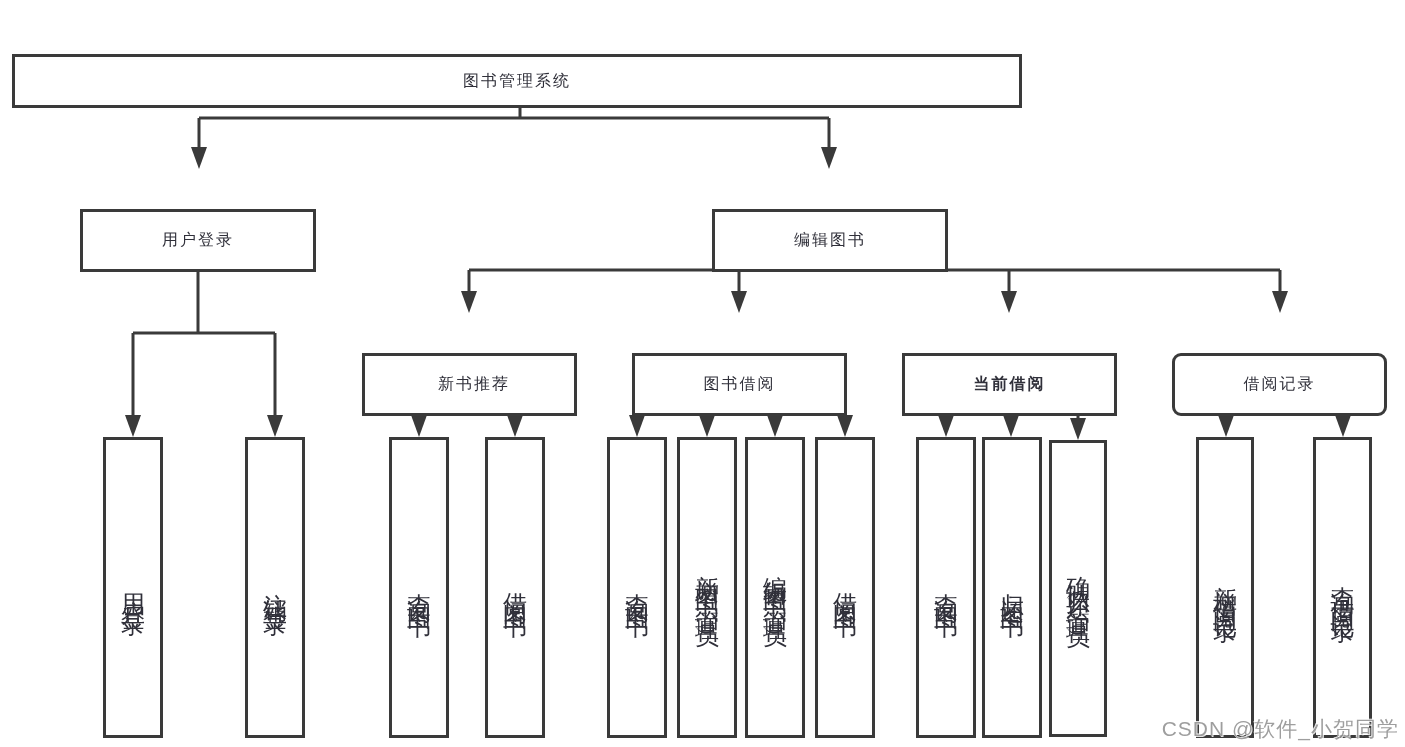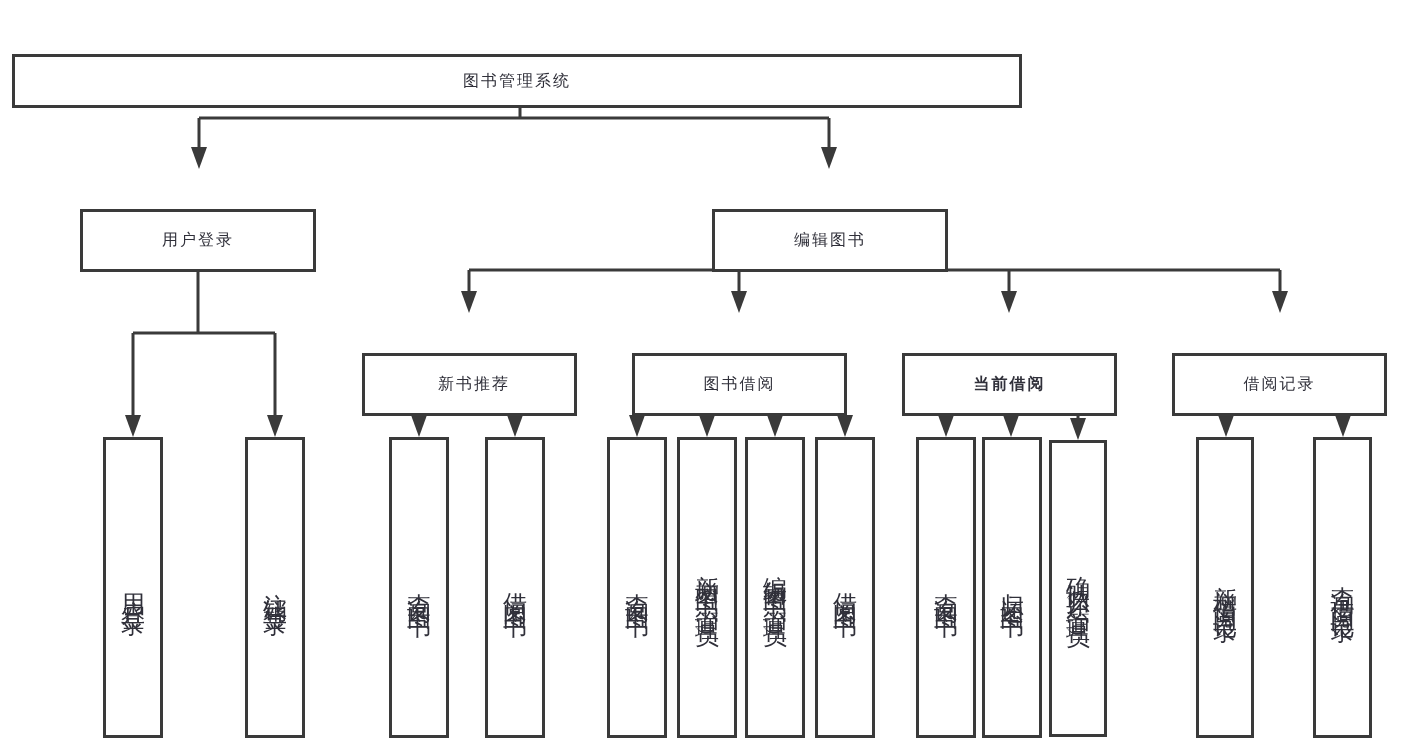--- a/index.html
+++ b/index.html
@@ -119,21 +119,21 @@
 
   <div class="node hnode" style="left:362px; top:313px; width:215px; height:63px;padding-left:9px;">
     <span>新书推荐</span>
   </div>
   <div class="node hnode" style="left:632px; top:313px; width:215px; height:63px;align-items:center;">
     <span>图书借阅</span>
   </div>
   <div class="node hnode" style="left:902px; top:313px; width:215px; height:63px;font-weight:bold;">
     <span>当前借阅</span>
   </div>
-  <div class="node hnode" style="left:1172px; top:313px; width:215px; height:63px;">
+  <div class="node hnode" style="left:1172px; top:313px; width:215px; height:63px;border-radius:9px;">
     <span>借阅记录</span>
   </div>
 
   <div class="node vnode" style="left:103px; top:437px; width:60px; height:301px;">
     <span class="vlabel">用户登录</span>
   </div>
   <div class="node vnode" style="left:245px; top:437px; width:60px; height:301px;">
     <span class="vlabel">注销登录</span>
   </div>
 
@@ -167,14 +167,15 @@
     <span class="vlabel">确认归还（管理员）</span>
   </div>
 
   <div class="node vnode" style="left:1196px; top:437px; width:58px; height:301px;">
     <span class="vlabel">新增借阅记录</span>
   </div>
   <div class="node vnode" style="left:1313px; top:437px; width:59px; height:301px;">
     <span class="vlabel">查询借阅记录</span>
   </div>
 
+  <div class="watermark">CSDN @软件_小贺同学</div>
 
 </div>
 
 </body></html>

